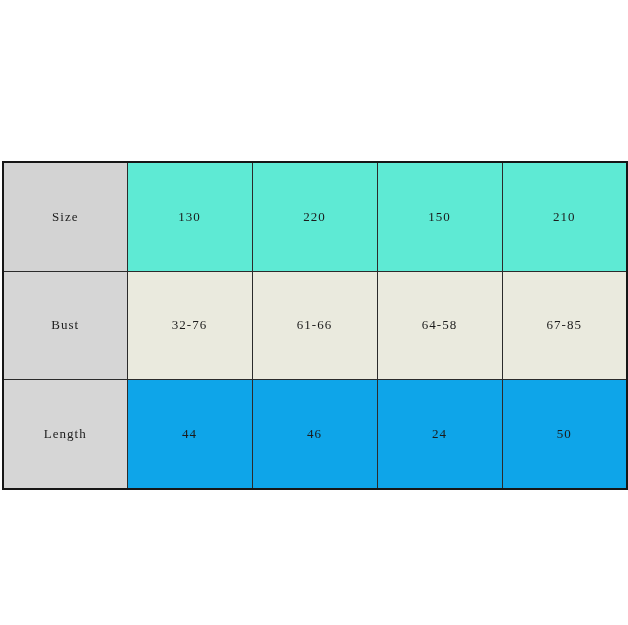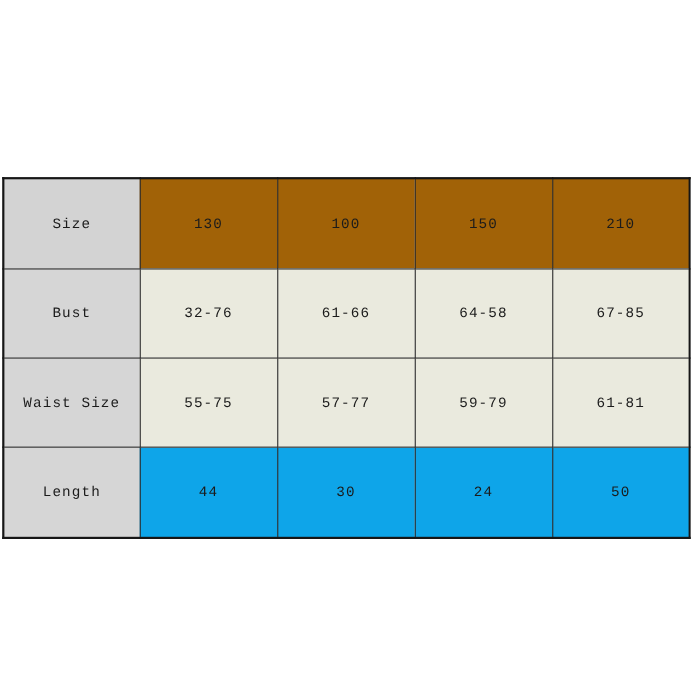--- a/index.html
+++ b/index.html
@@ -30,35 +30,35 @@
     border-collapse: collapse;
     table-layout: fixed;
     width: 623px;
     height: 329px;
     border: 2px solid #161616;
   }
   table.size-chart td {
     border: 1px solid #2b2b2b;
     text-align: center;
     vertical-align: middle;
-    font-family: Liberation Mono, monospace;
+    font-family: Liberation Serif, serif;
     font-size: 13px;
     color: #1b1b1b;
     letter-spacing: 1px;
     padding: 0;
     height: 65px;
   }
   col.c-label { width: 124px; }
   col.c-data  { width: 125px; }
 
   td.header-label {
     background: #d3d3d3;
   }
   td.header-size {
-    background: #a16207;
+    background: #5eead4;
   }
   td.row-label {
     background: #d6d6d6;
     margin-left: 28px;
   }
   td.data-cell {
     background: #eaeade;
   }
   tr.row-length td.data-cell {
     background: #0ea5e9;
@@ -75,46 +75,39 @@
         <col class="c-label">
         <col class="c-data">
         <col class="c-data">
         <col class="c-data">
         <col class="c-data">
       </colgroup>
       <tbody>
         <tr>
           <td class="header-label">Size</td>
           <td class="header-size">130</td>
-          <td class="header-size">100</td>
+          <td class="header-size">220</td>
           <td class="header-size">150</td>
           <td class="header-size">210</td>
         </tr>
 
         <tr class="row-bust">
           <td class="row-label">Bust</td>
           <td class="data-cell">32-76</td>
           <td class="data-cell">61-66</td>
           <td class="data-cell">64-58</td>
           <td class="data-cell">67-85</td>
         </tr>
 
-        <tr class="row-waist">
-          <td class="row-label">Waist Size</td>
-          <td class="data-cell">55-75</td>
-          <td class="data-cell">57-77</td>
-          <td class="data-cell">59-79</td>
-          <td class="data-cell">61-81</td>
-        </tr>
 
 
         <tr class="row-length">
           <td class="row-label">Length</td>
           <td class="data-cell">44</td>
-          <td class="data-cell">30</td>
+          <td class="data-cell">46</td>
           <td class="data-cell">24</td>
           <td class="data-cell">50</td>
         </tr>
       </tbody>
     </table>
   </div>
 
 </div>
 
 </body></html>

